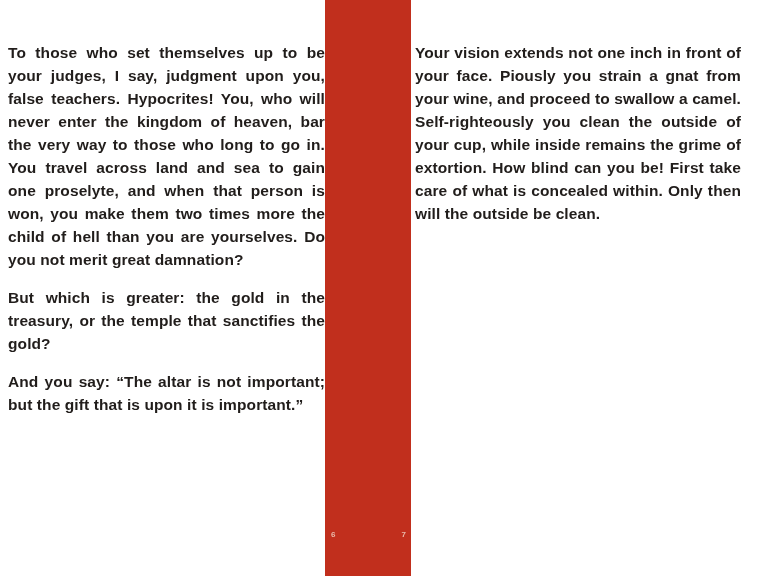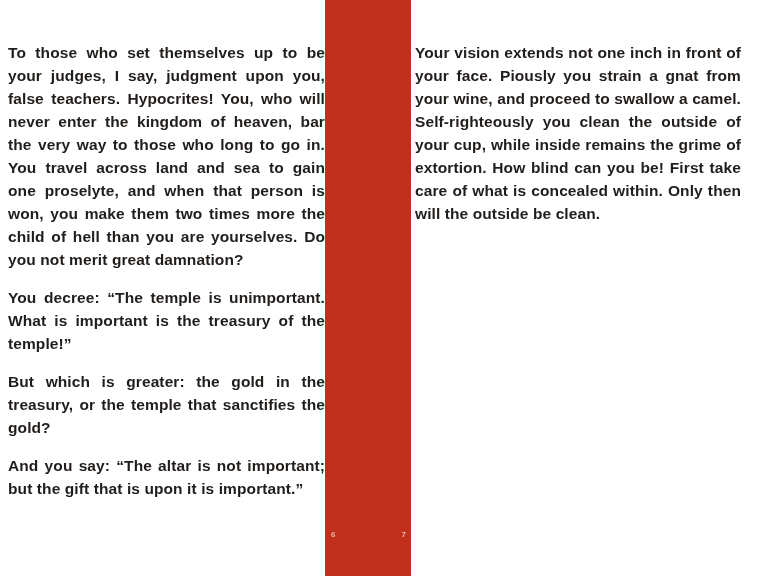--- a/index.html
+++ b/index.html
@@ -48,21 +48,20 @@
   .pagenum-left  { left: 6px; }
   .pagenum-right { right: 5px; }
 </style>
 </head>
 <body>
 
 <div class="spread">
 
   <div class="page page-left">
     <p>To those who set themselves up to be your judges, I say, judgment upon you, false teachers. Hypocrites! You, who will never enter the kingdom of heaven, bar the very way to those who long to go in. You travel across land and sea to gain one proselyte, and when that person is won, you make them two times more the child of hell than you are yourselves. Do you not merit great damnation?</p>
-    <p>You decree: “The temple is unimportant. What is important is the treasury of the temple!”</p>
     <p>But which is greater: the gold in the treasury, or the temple that sanctifies the gold?</p>
     <p>And you say: “The altar is not important; but the gift that is upon it is important.”</p>
   </div>
 
   <div class="spine">
     <span class="pagenum pagenum-left">6</span>
     <span class="pagenum pagenum-right">7</span>
   </div>
 
   <div class="page page-right">

